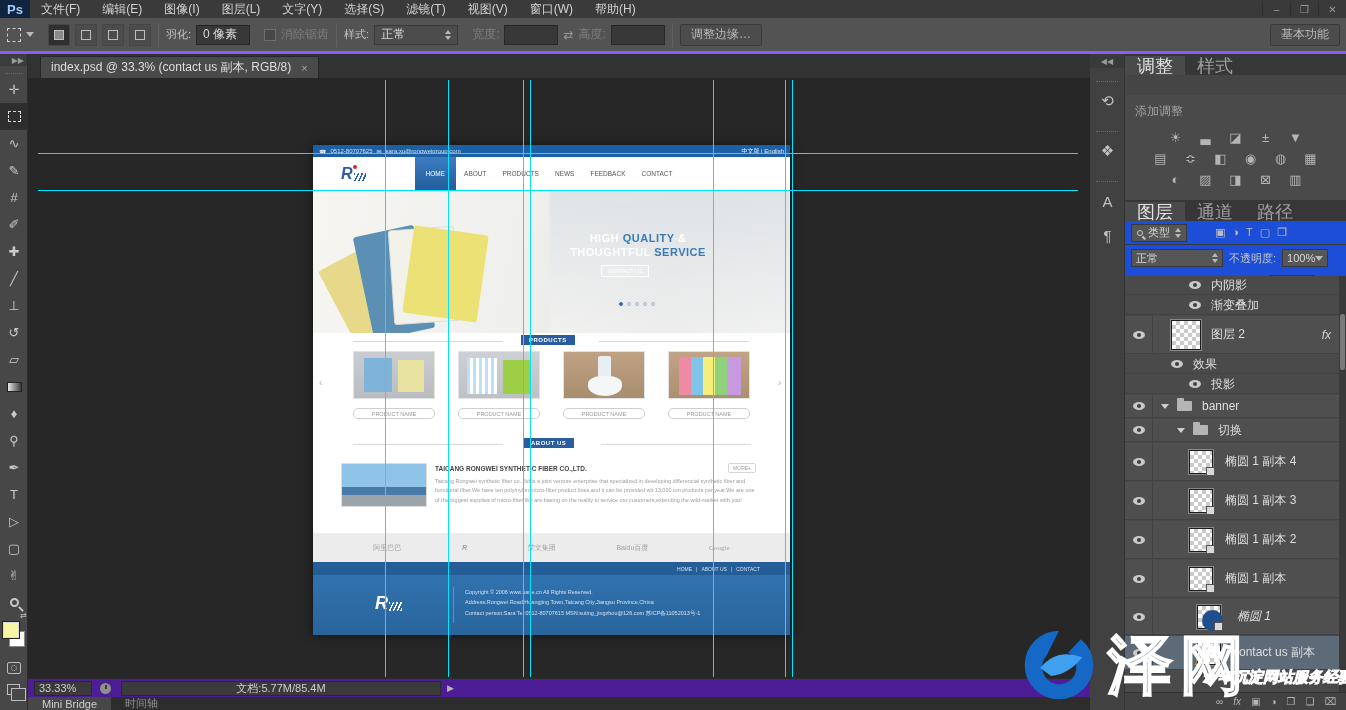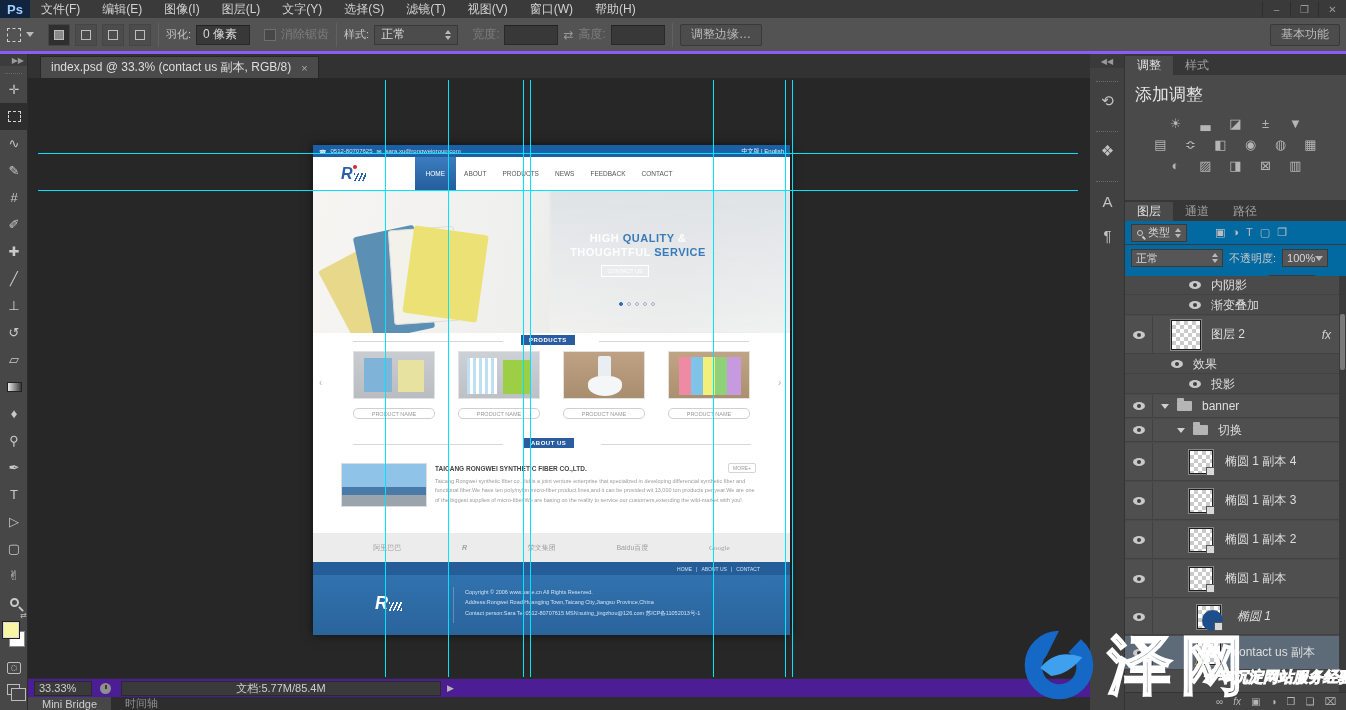--- a/index.html
+++ b/index.html
@@ -170,28 +170,28 @@
   .rightcol { left:1090px; top:54px; width:256px; height:656px; background:#454545; z-index:30; }
   .collapse-strip { position:absolute; left:0; top:0; width:35px; height:656px; background:#414141;
     border-right:1px solid #333; }
   .cs-head { height:14px; background:#3a3a3a; color:#9a9a9a; font-size:8px; display:flex;
     align-items:center; justify-content:center; }
   .cs-btn { width:35px; height:34px; display:flex; align-items:center; justify-content:center;
     color:#c2c2c2; font-size:15px; }
   .cs-grip { height:6px; border-bottom:1px dotted #6a6a6a; margin:8px 6px 2px 6px; }
   .panels { position:absolute; left:35px; top:0; width:221px; height:656px; background:#454545; }
   .ptabbar { height:21px; background:#373737; display:flex; align-items:flex-end; }
-  .ptab { height:19px; padding:0 12px; display:flex; align-items:center; font-size:12px; color:#9f9f9f; }
+  .ptab { height:19px; padding:0 12px; display:flex; align-items:center; font-size:18px; color:#9f9f9f; }
   .ptab.active { background:#4a4a4a; color:#e0e0e0; }
   .adj-panel { height:146px; background:#4a4a4a; border-bottom:1px solid #2f2f2f; }
-  .adj-title { color:#e5e5e5; font-size:17px; padding:8px 0 4px 10px; }
+  .adj-title { color:#a3a3a3; font-size:12px; padding:8px 0 4px 10px;margin-top:20px; }
   .adj-row { display:flex; justify-content:center; gap:12px; margin-top:6px; color:#b5b5b5; font-size:13px; }
   .adj-ic { width:18px; text-align:center; }
 
-  .layers-panel { position:absolute; left:0; top:146px; width:221px; height:510px; background:#0369a1; }
+  .layers-panel { position:absolute; left:0; top:146px; width:221px; height:510px; background:#1d4ed8; }
   .lp-filter { height:24px; display:flex; align-items:center; gap:22px; padding:0 6px; border-bottom:1px solid #3a3a3a; }
   .lp-select { background:#565656; border:1px solid #393939; height:18px; display:flex; align-items:center;
     gap:5px; padding:0 5px; color:#d8d8d8; font-size:11px; }
   .search-glyph { width:6px; height:6px; border:1.5px solid #c9c9c9; border-radius:50%; position:relative; }
   .search-glyph::after { content:""; position:absolute; width:4px; height:1.5px; background:#c9c9c9;
     transform:rotate(45deg); left:4px; top:6px; }
   .lp-filter-icons { display:flex; gap:7px; margin-left:6px; color:#bdbdbd; font-size:11px; }
   .lp-blend { height:26px; display:flex; align-items:center; gap:6px; padding:0 6px; }
   .lp-lock { height:26px; display:flex; align-items:center; gap:7px; padding:0 6px; color:#c5c5c5; font-size:11px; }
   .lock-ic { font-size:10px; color:#b9b9b9; }

